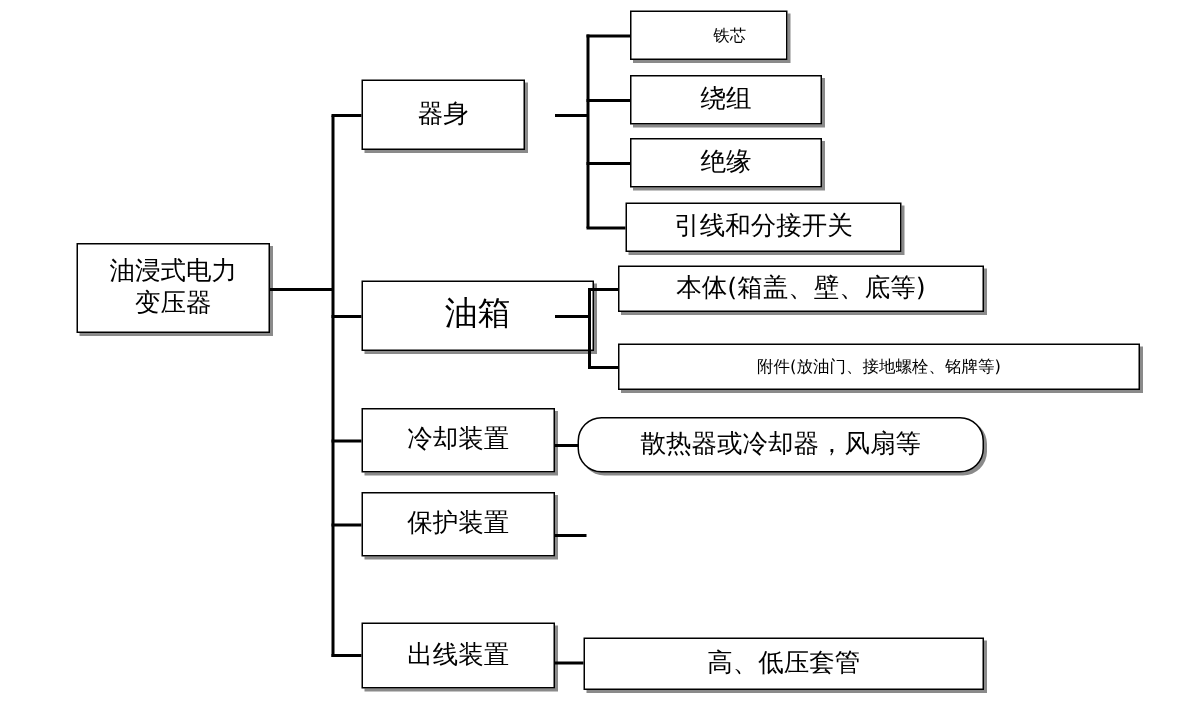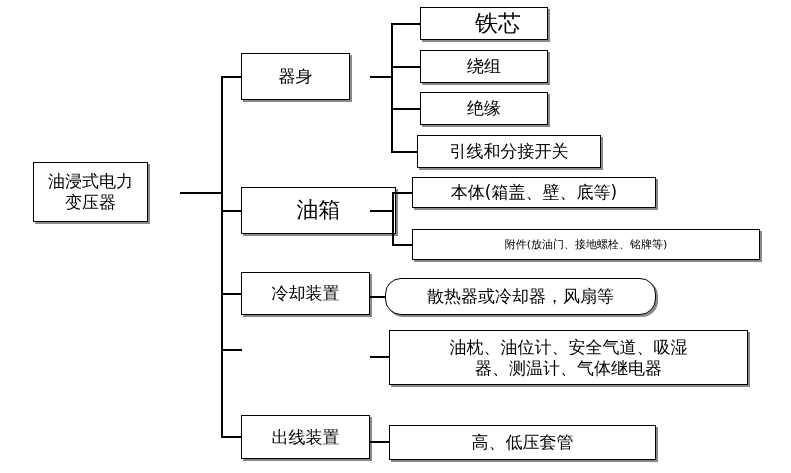--- a/index.html
+++ b/index.html
@@ -29,51 +29,52 @@
     background:#000000;
   }
   .line.h{height:1.8px;}
   .line.v{width:1.8px;}
 </style>
 </head>
 <body>
 
 <div id="canvas">
 
-  <div class="box" style="left:33px;top:162px;width:115px;height:60px;font-size:17px;">油浸式电力
+  <div class="box" style="left:51px;top:162px;width:129px;height:60px;font-size:17px;">油浸式电力
 变压器</div>
 
   <div class="line h" style="left:180px;top:192px;width:42px;"></div>
 
   <div class="line v" style="left:221px;top:77px;height:361px;"></div>
 
   <div class="line h" style="left:221px;top:76px;width:21px;"></div>
   <div class="line h" style="left:221px;top:210px;width:21px;"></div>
   <div class="line h" style="left:221px;top:293px;width:21px;"></div>
   <div class="line h" style="left:221px;top:349px;width:21px;"></div>
   <div class="line h" style="left:221px;top:436px;width:21px;"></div>
 
   <div class="box" style="left:241px;top:53px;width:109px;height:47px;font-size:17px;">器身</div>
 
   <div class="box" style="left:241px;top:187px;width:155px;height:47px;font-size:22px;">油箱</div>
 
   <div class="box" style="left:241px;top:272px;width:129px;height:43px;font-size:17px;">冷却装置</div>
 
+  <div class="box" style="left:241px;top:328px;width:129px;height:43px;font-size:17px;">保护装置</div>
 
   <div class="box" style="left:241px;top:415px;width:129px;height:44px;font-size:17px;">出线装置</div>
 
   <div class="line h" style="left:370px;top:76px;width:22px;"></div>
   <div class="line v" style="left:391px;top:23px;height:129px;"></div>
 
   <div class="line h" style="left:391px;top:23px;width:30px;"></div>
   <div class="line h" style="left:391px;top:66px;width:30px;"></div>
   <div class="line h" style="left:391px;top:108px;width:30px;"></div>
   <div class="line h" style="left:391px;top:151px;width:27px;"></div>
 
-  <div class="box" style="left:420px;top:7px;width:128px;height:33px;font-size:23px;padding-left:28px;">铁芯</div>
+  <div class="box" style="left:420px;top:7px;width:105px;height:33px;font-size:11px;padding-left:28px;">铁芯</div>
 
   <div class="box" style="left:420px;top:50px;width:128px;height:33px;font-size:17px;">绕组</div>
 
   <div class="box" style="left:420px;top:92px;width:128px;height:33px;font-size:17px;">绝缘</div>
 
   <div class="box" style="left:417px;top:135px;width:184px;height:33px;font-size:17px;">引线和分接开关</div>
 
   <div class="line h" style="left:370px;top:210px;width:23px;"></div>
   <div class="line v" style="left:392px;top:192px;height:53px;"></div>
 
@@ -83,20 +84,18 @@
   <div class="box" style="left:412px;top:177px;width:244px;height:31px;font-size:17px;">本体(箱盖、壁、底等)</div>
 
   <div class="box" style="left:412px;top:229px;width:348px;height:31px;font-size:11px;">附件(放油门、接地螺栓、铭牌等)</div>
 
   <div class="line h" style="left:370px;top:296px;width:17px;"></div>
 
   <div class="box" style="left:385px;top:278px;width:271px;height:37px;font-size:17px;border-radius:16px;">散热器或冷却器，风扇等</div>
 
   <div class="line h" style="left:370px;top:356px;width:21px;"></div>
 
-  <div class="box" style="left:389px;top:330px;width:359px;height:55px;font-size:17px;">油枕、油位计、安全气道、吸湿
-器、测温计、气体继电器</div>
 
   <div class="line h" style="left:370px;top:441px;width:21px;"></div>
 
   <div class="box" style="left:389px;top:425px;width:267px;height:35px;font-size:17px;">高、低压套管</div>
 
 </div>
 
 </body></html>

